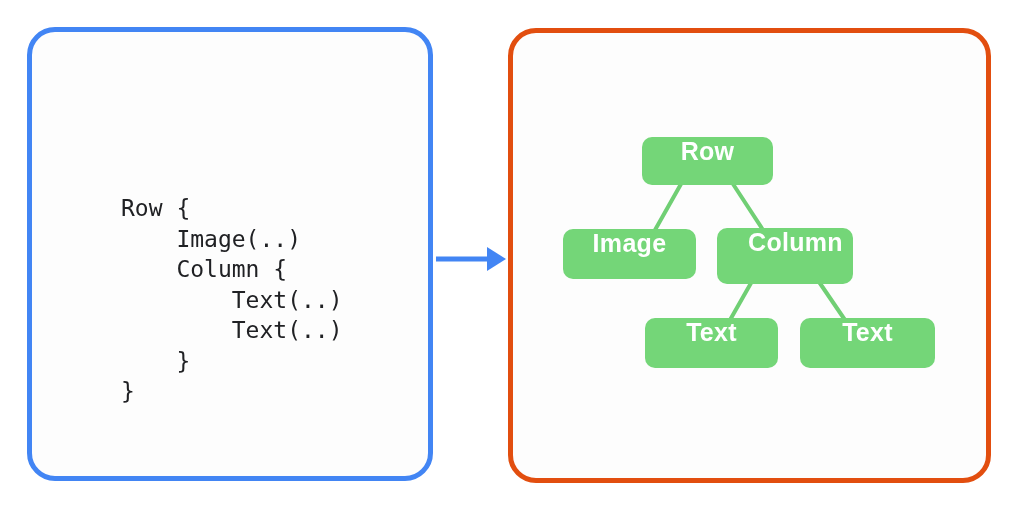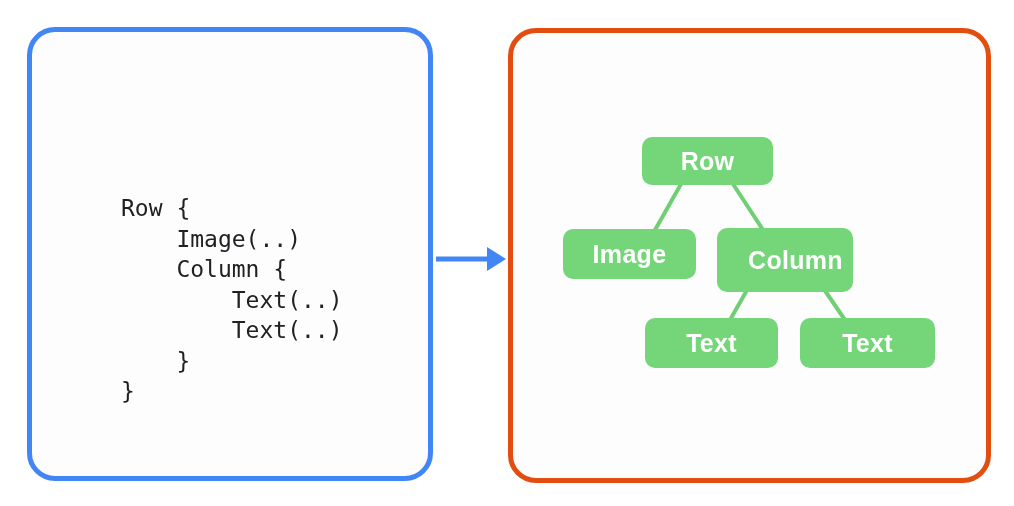--- a/index.html
+++ b/index.html
@@ -60,30 +60,30 @@
     width: 1014px;
     height: 506px;
     pointer-events: none;
   }
   .node {
     position: absolute;
     box-sizing: border-box;
     background: #74D678;
     border-radius: 10px;
     display: flex;
-    align-items: center;
+    align-items: flex-start;
     justify-content: center;
     color: #ffffff;
     font-size: 25px;
     font-weight: 700;
     letter-spacing: 0.3px;
   }
   .node-row    { left: 642px; top: 137px; width: 131px; height: 48px; }
   .node-image  { left: 563px; top: 229px; width: 133px; height: 50px; }
-  .node-column { left: 717px; top: 228px; width: 136px; height: 64px; padding-left: 21px; }
+  .node-column { left: 717px; top: 228px; width: 136px; height: 56px; padding-left: 21px; }
   .node-text1  { left: 645px; top: 318px; width: 133px; height: 50px; }
   .node-text2  { left: 800px; top: 318px; width: 135px; height: 50px; }
 </style>
 </head>
 <body>
 
 <div class="stage">
 
   <div class="panel panel-code">
   </div>

